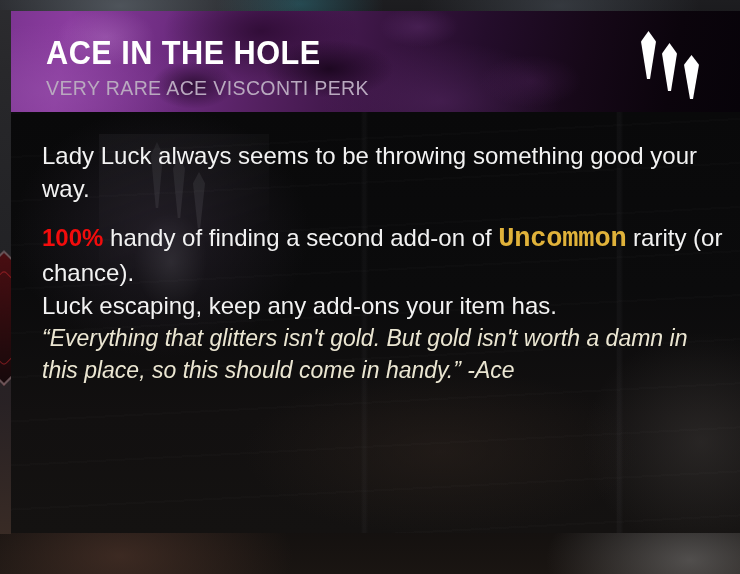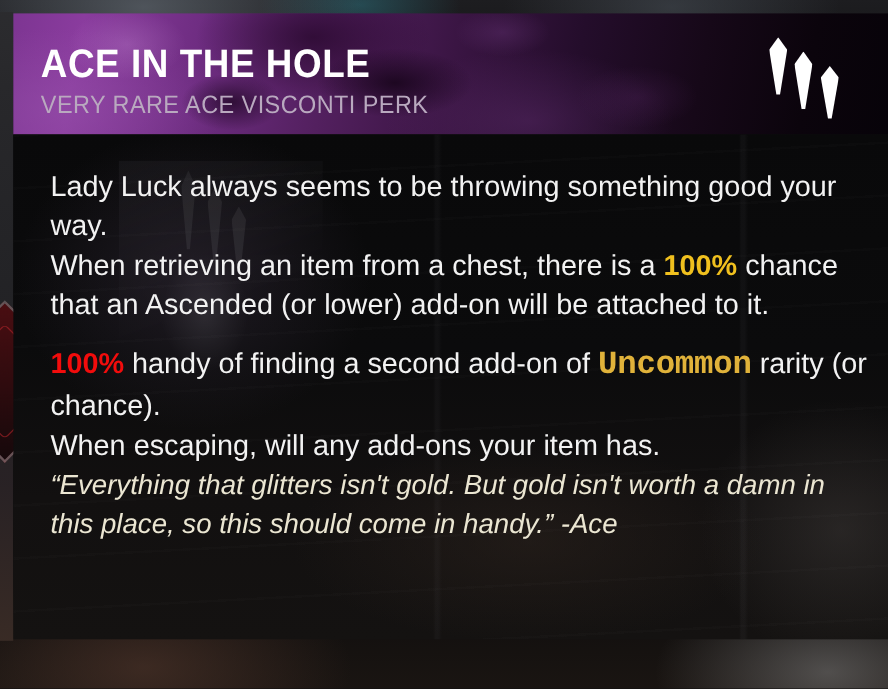--- a/index.html
+++ b/index.html
@@ -100,21 +100,21 @@
     position:absolute; inset:0;
     background:
       radial-gradient(ellipse 70px 42px at 95px 26px, rgba(200,140,215,.30), rgba(0,0,0,0) 70%),
       radial-gradient(ellipse 60px 34px at 182px 74px, rgba(30,6,34,.75), rgba(0,0,0,0) 70%),
       radial-gradient(ellipse 90px 40px at 318px 58px, rgba(22,4,25,.85), rgba(0,0,0,0) 72%),
       radial-gradient(ellipse 55px 28px at 408px 16px, rgba(130,70,150,.25), rgba(0,0,0,0) 72%),
       radial-gradient(ellipse 70px 36px at 520px 70px, rgba(85,38,98,.30), rgba(0,0,0,0) 72%);
     pointer-events:none;
   }
   .hdr-text {
-    position:absolute; left:23px; top:22px;
+    position:absolute; left:35px; top:22px;
   }
   .perk-title {
     font-size:33px;
     font-weight:bold;
     color:#ffffff;
     letter-spacing:.5px;
     line-height:40px;
     text-transform:uppercase;
     transform:scaleX(.93);
     transform-origin:left center;
@@ -258,23 +258,22 @@
     <div class="card-body">
       <div class="body-watermark">
         <span class="wm-finger f1"></span>
         <span class="wm-finger f2"></span>
         <span class="wm-finger f3"></span>
       </div>
       <div class="body-lines"></div>
 
       <div class="desc" id="desc">
           <p><span>Lady Luck always seems to be throwing something good your way.</span></p>
-          <p><span>When retrieving an item from a chest, there is a </span><span class="hl-gold">100%</span><span> chance that an Ascended (or lower) add-on will be attached to it.</span></p>
           <div class="para-gap"></div>
           <p><span class="hl-red">100%</span><span> handy of finding a second add-on of </span><span class="hl-uncommon">Uncommon</span><span> rarity (or chance).</span></p>
-          <p><span>When escaping, will any add-ons your item has.</span></p>
+          <p><span>Luck escaping, keep any add-ons your item has.</span></p>
         </div>
 
       <div class="flavor">“Everything that glitters isn't gold. But gold isn't worth a damn in this place, so this should come in handy.” -Ace</div>
     </div>
 
   </div>
 </div>
 
 </body></html>

